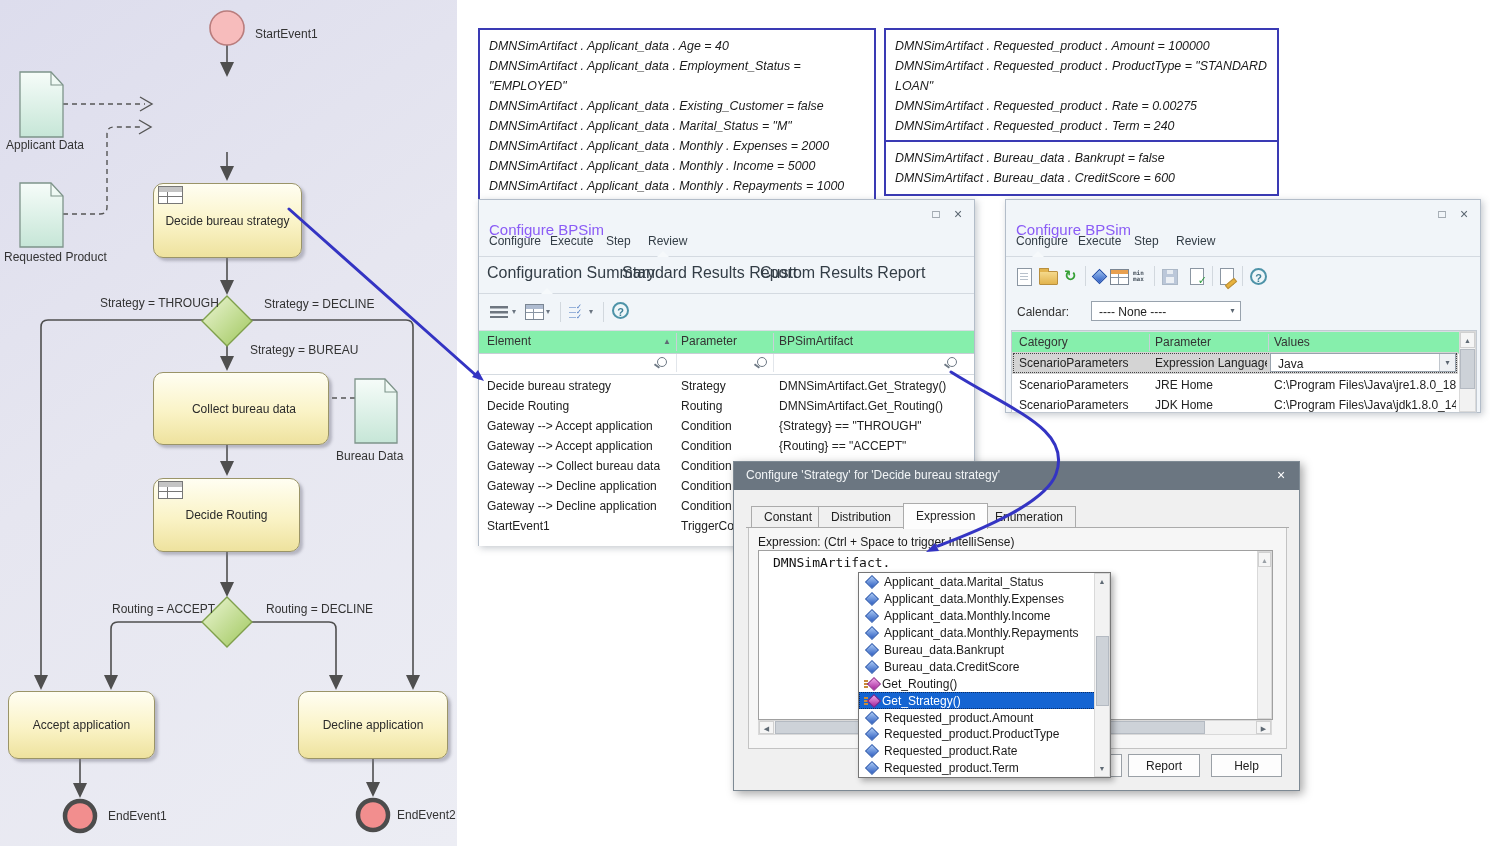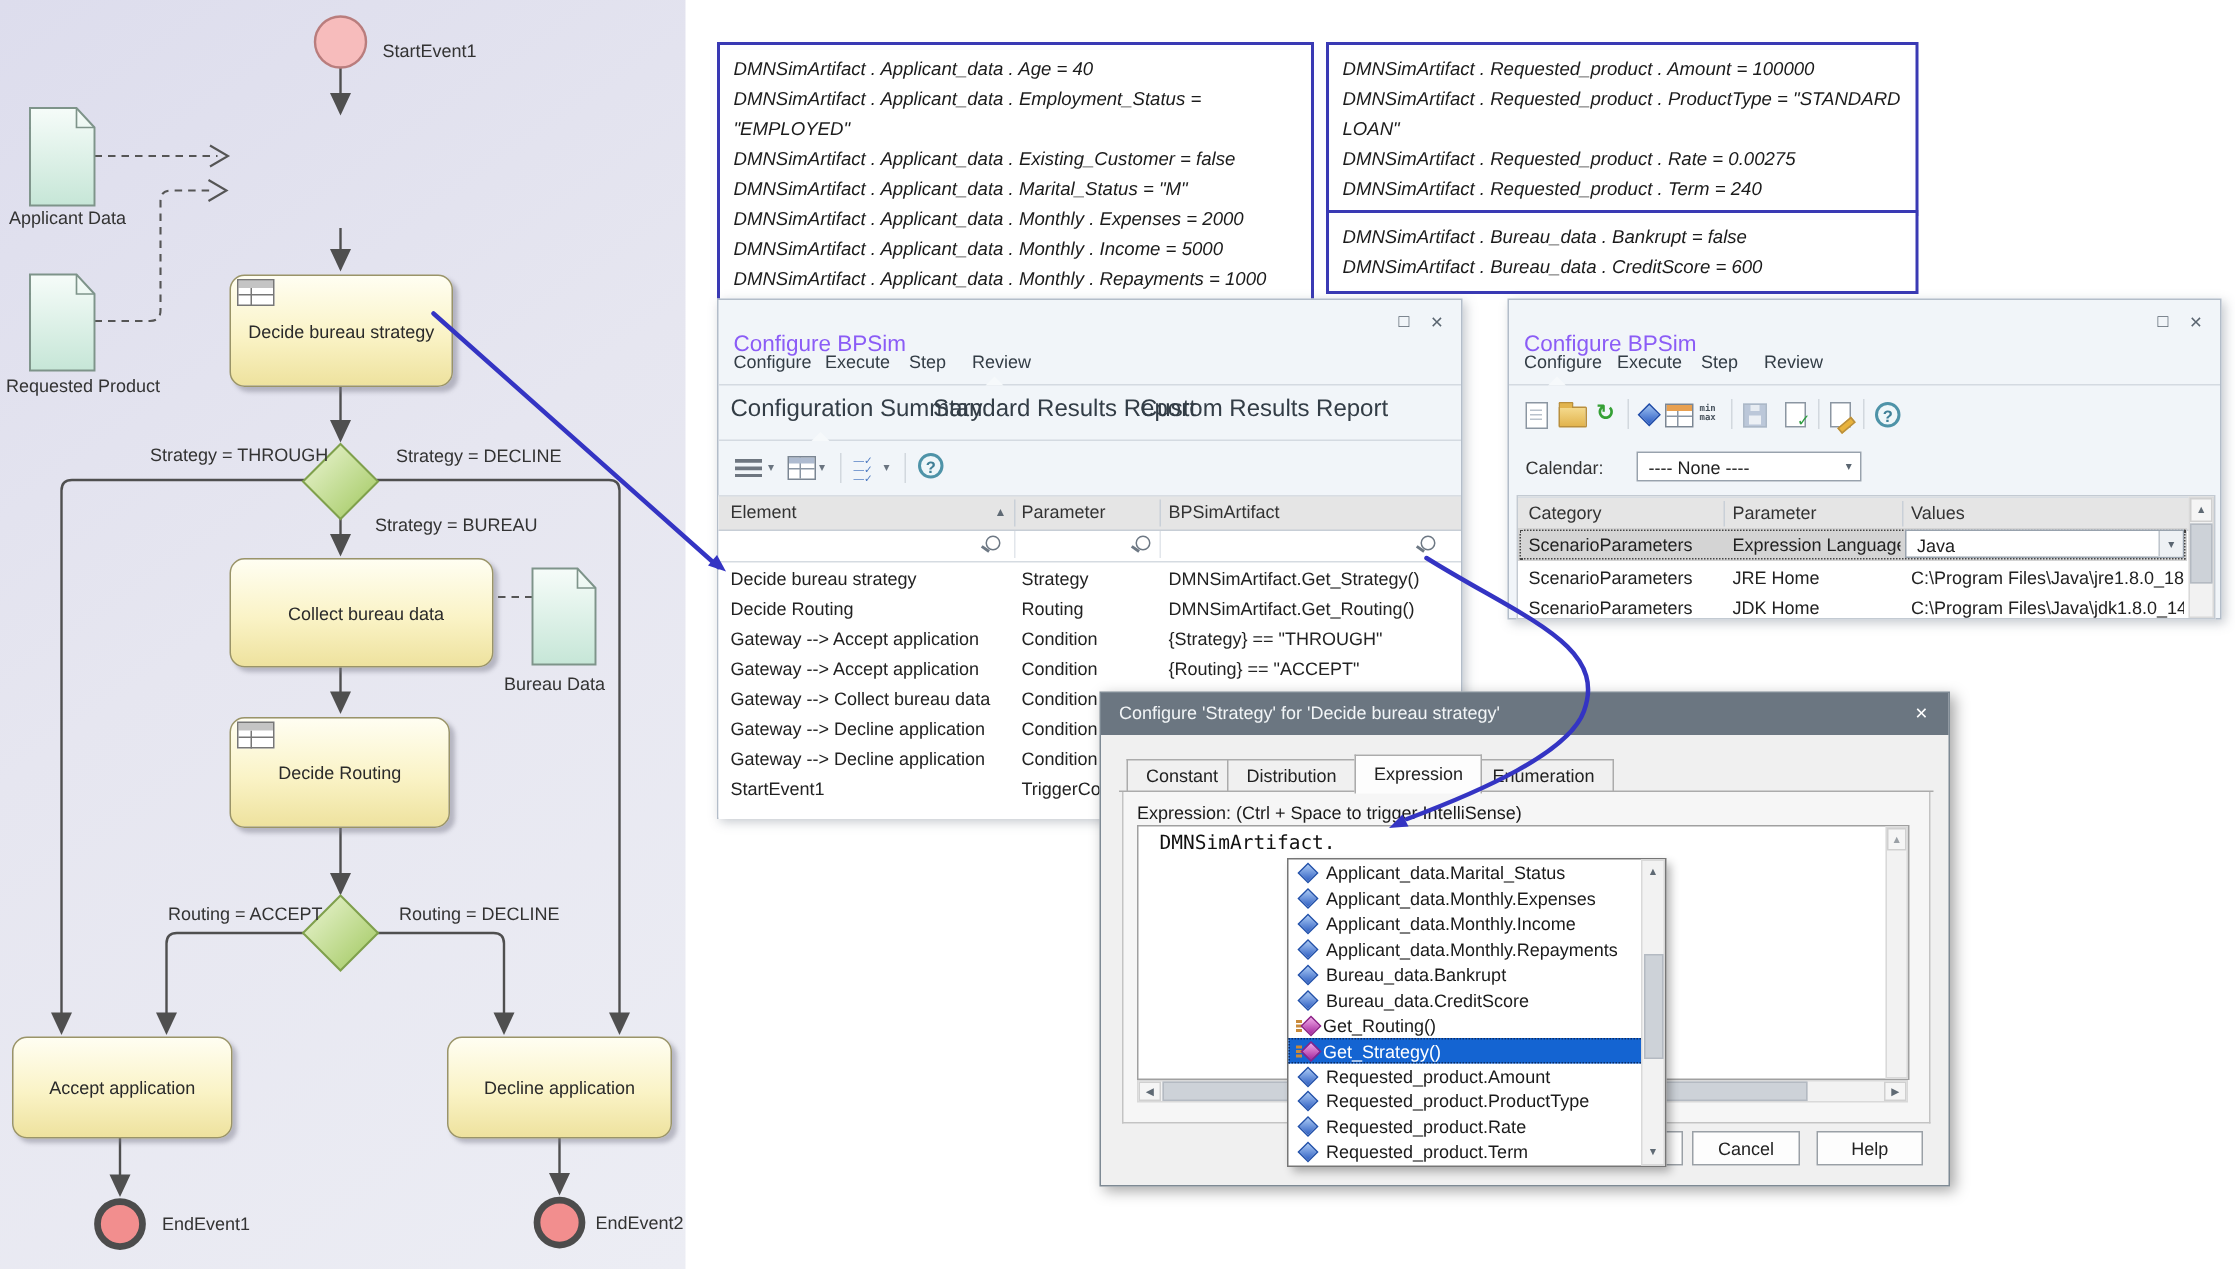--- a/index.html
+++ b/index.html
@@ -72,21 +72,21 @@
   .doccheck-ic{position:absolute;width:12px;height:15px;background:#fff;border:1px solid #8b96a2;}
   .doccheck-ic:after{content:"✓";position:absolute;right:-4px;bottom:-3px;color:#2f9e42;font-size:11px;font-weight:bold;}
   .xml-ic{position:absolute;width:12px;height:15px;background:#fff;border:1px solid #8b96a2;}
   .xml-ic:after{content:"";position:absolute;right:-4px;bottom:-2px;width:10px;height:3px;
                 background:#e8b23c;border:1px solid #b98f3e;transform:rotate(-40deg);}
   .magnifier{position:absolute;width:8px;height:8px;border:1.6px solid #6d7884;border-radius:50%;}
   .magnifier:after{content:"";position:absolute;left:-4px;top:7px;width:6px;height:1.8px;
                    background:#6d7884;transform:rotate(35deg);}
 
   
-  .rw-head{position:absolute;background:#e5e5e5;border-top:1px solid #d8dde3;border-bottom:1px solid #c7ced6;}
+  .rw-head{position:absolute;background:#86efac;border-top:1px solid #d8dde3;border-bottom:1px solid #c7ced6;}
   .rw-col{position:absolute;font-size:12px;color:#333;top:3px;}
   .rw-row{position:absolute;height:20px;font-size:12px;color:#222;}
   .rw-cell{position:absolute;top:3px;white-space:nowrap;overflow:hidden;}
 
   
   .cw-cell{position:absolute;top:4px;font-size:12px;color:#222;white-space:nowrap;overflow:hidden;}
   .combo{position:absolute;background:#fff;border:1px solid #98a2ad;font-size:12px;color:#222;box-sizing:border-box;}
   .combo .cv{position:absolute;left:7px;top:3px;white-space:nowrap;}
   .combo .cb{position:absolute;right:0;top:0;bottom:0;width:15px;background:#eef1f4;border-left:1px solid #c0c6cd;
              text-align:center;font-size:8px;color:#5a6570;line-height:18px;}
@@ -438,21 +438,21 @@
       </div>
 
       <div class="sb-track" style="left:9px;top:192px;width:514px;height:15px;">
         <div class="sb-btn" style="left:0;top:0;width:15px;height:13px;font-size:7px;line-height:13px;">◀</div>
         <div class="sb-btn" style="right:0;top:0;width:15px;height:13px;font-size:7px;line-height:13px;">▶</div>
         <div class="sb-thumb" style="left:16px;top:0;width:430px;height:13px;"></div>
       </div>
     </div>
 
     <div class="dlg-btn" style="left:312px;top:292px;width:76px;"></div>
-    <div class="dlg-btn" style="left:394px;top:292px;width:72px;">Cancel</div>
+    <div class="dlg-btn" style="left:394px;top:292px;width:72px;">Report</div>
     <div class="dlg-btn" style="left:477px;top:292px;width:71px;">Help</div>
   </div>
 
   <div class="popup" style="left:858px;top:572px;width:253px;height:206px;z-index:30;padding-top:1px;">
     <div class="is-item">
         <span class="fi"></span>
         <span>Applicant_data.Marital_Status</span>
       </div>
     <div class="is-item">
         <span class="fi"></span>

